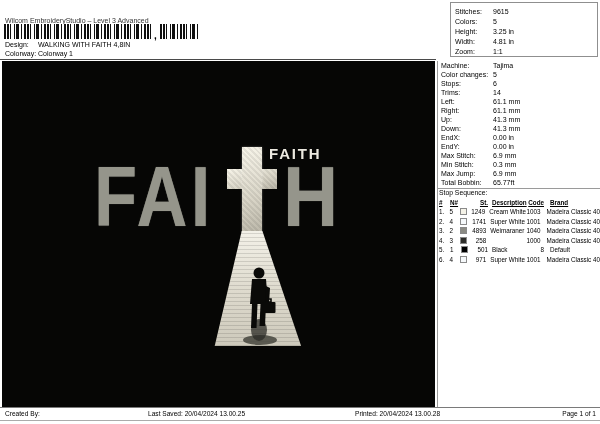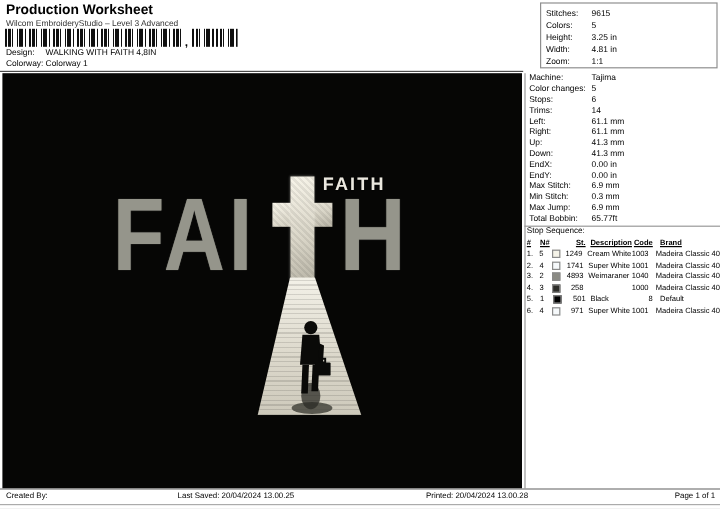--- a/index.html
+++ b/index.html
@@ -87,21 +87,20 @@
   .ft-created { left:5px; }
   .ft-saved { left:148px; }
   .ft-printed { left:355px; }
   .ft-page { left:520px; width:76px; text-align:right; }
 </style>
 </head>
 <body>
 
 <div class="page">
 
-  <div class="abs title">Production Worksheet</div>
   <div class="abs subtitle">Wilcom EmbroideryStudio – Level 3 Advanced</div>
 
   <div class="abs barcode-wrap">
     <div class="bc-seg bc-1"></div>
     <div class="bc-comma">,</div>
     <div class="bc-seg bc-2"></div>
   </div>
 
   <div class="abs meta-row design-row">
     <span class="meta-label">Design:</span><span>WALKING WITH FAITH 4,8IN</span>

